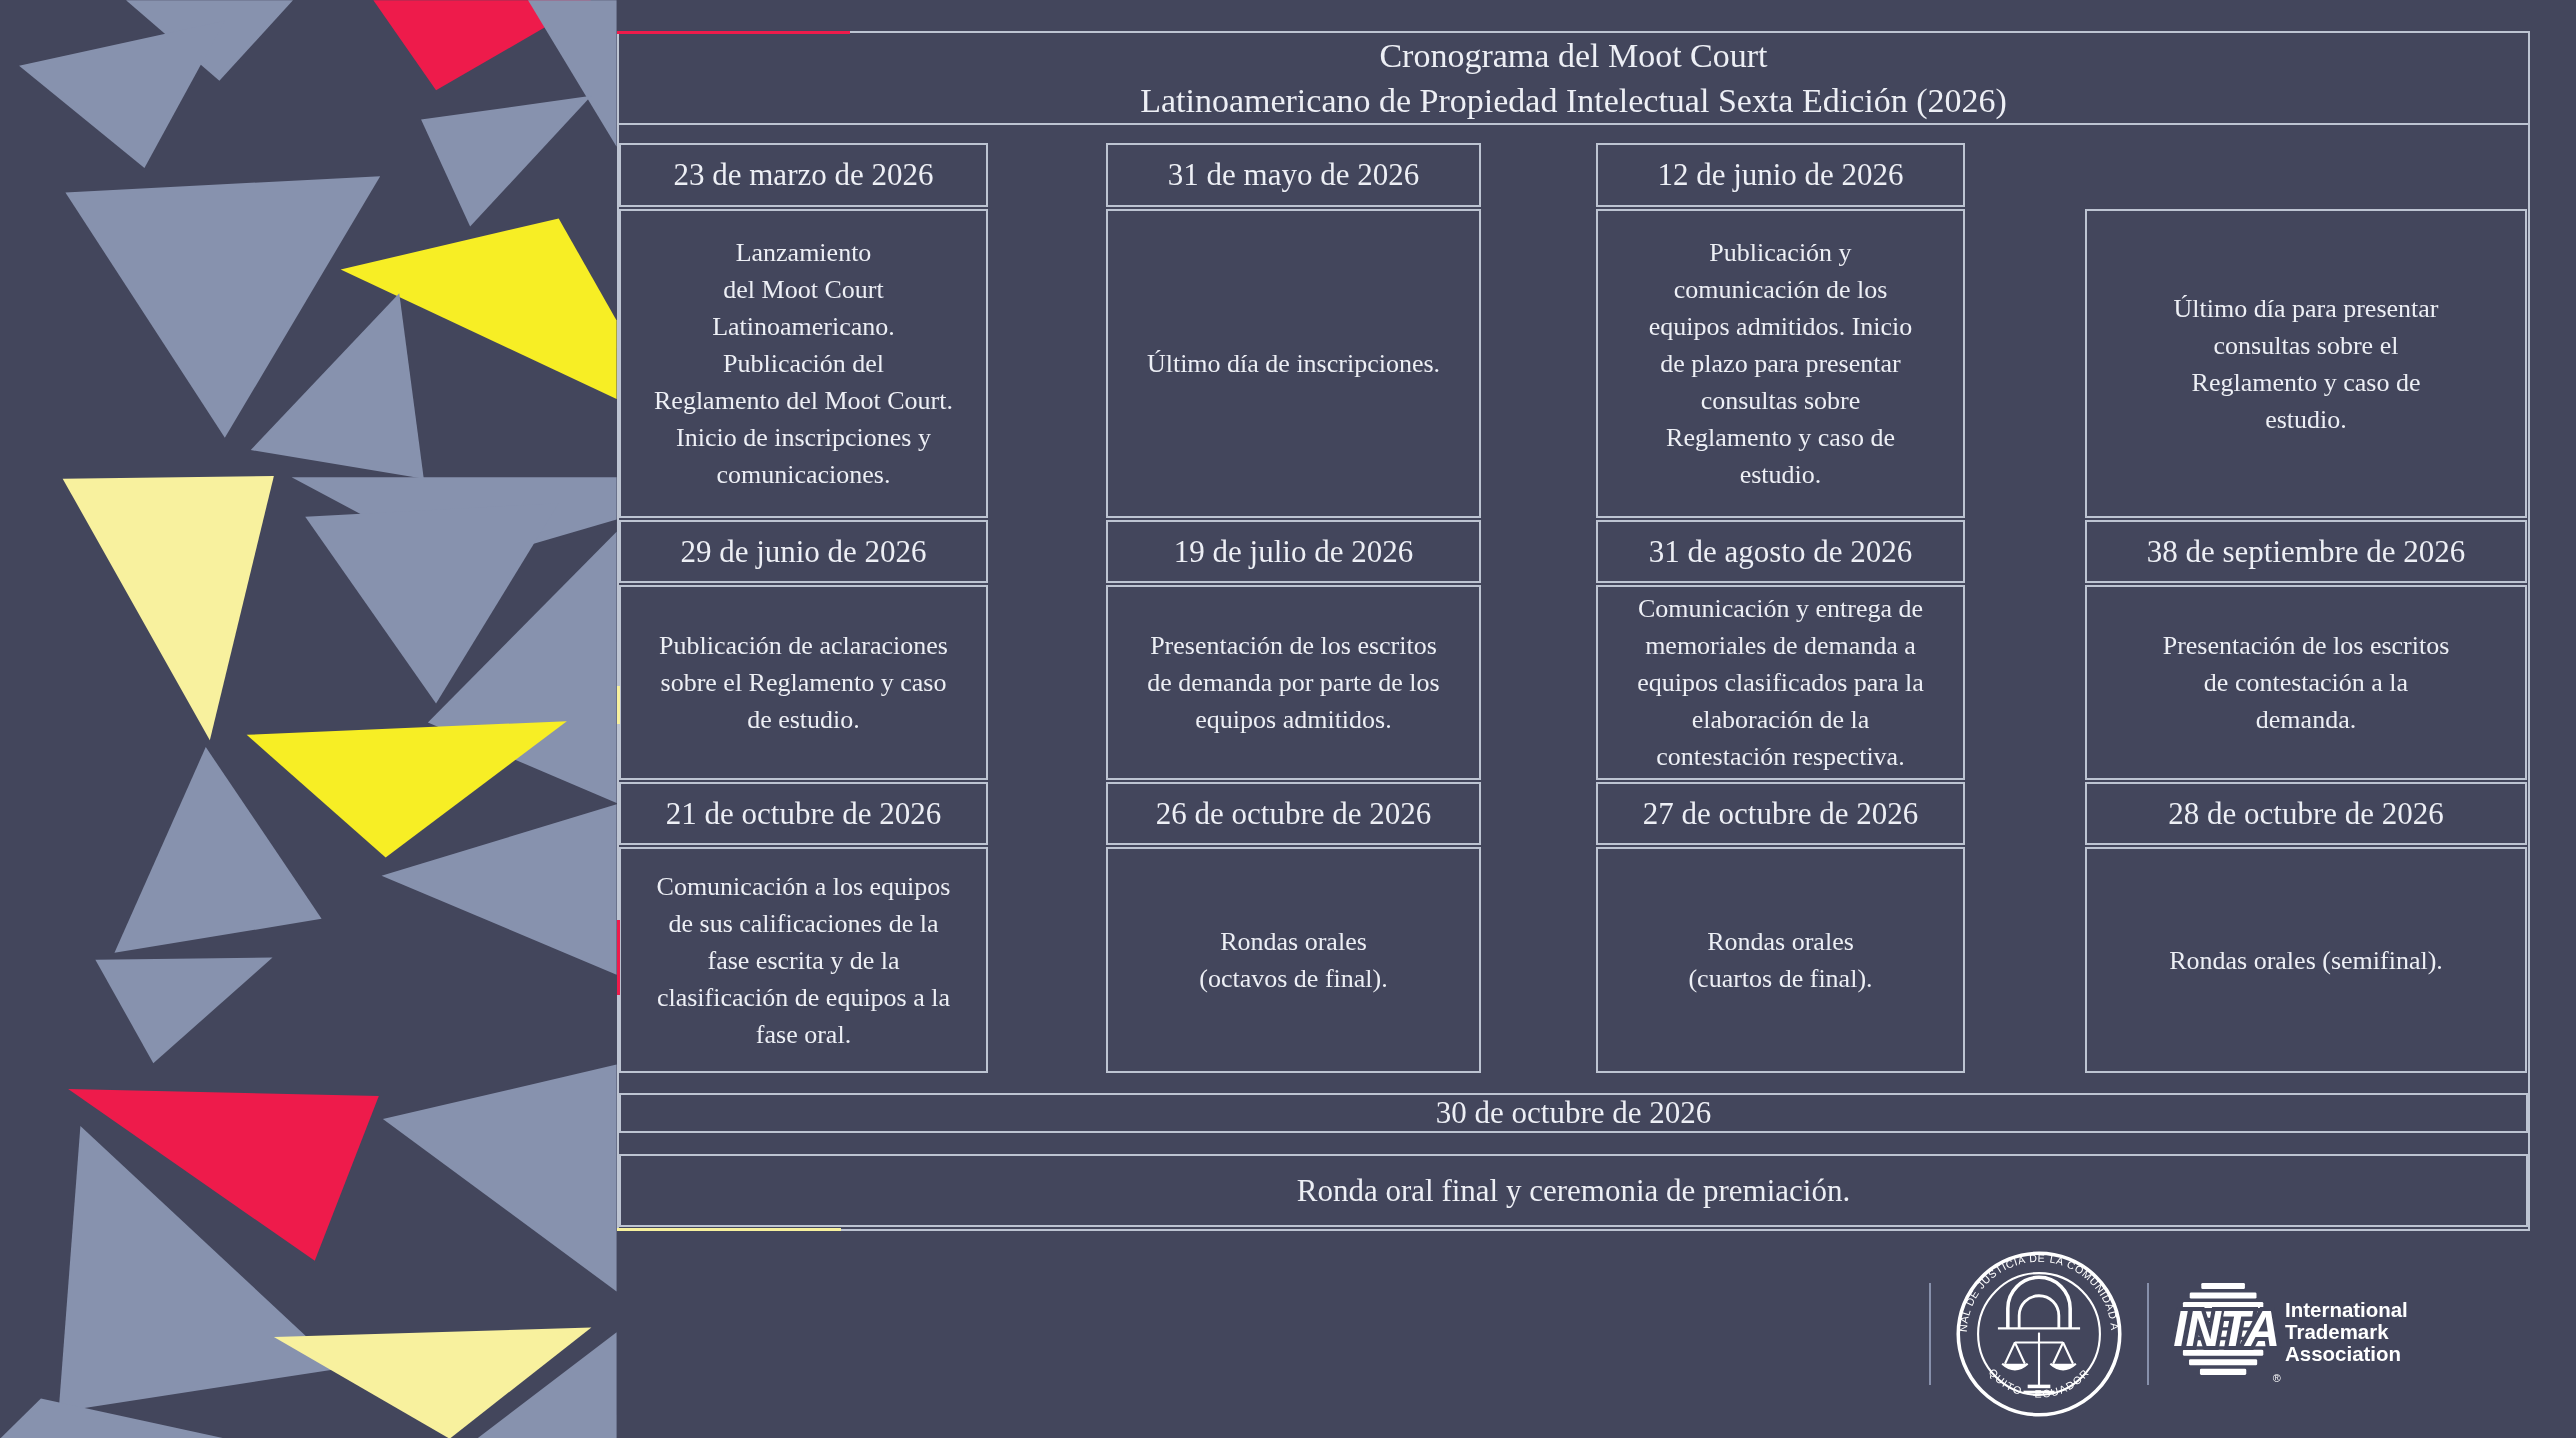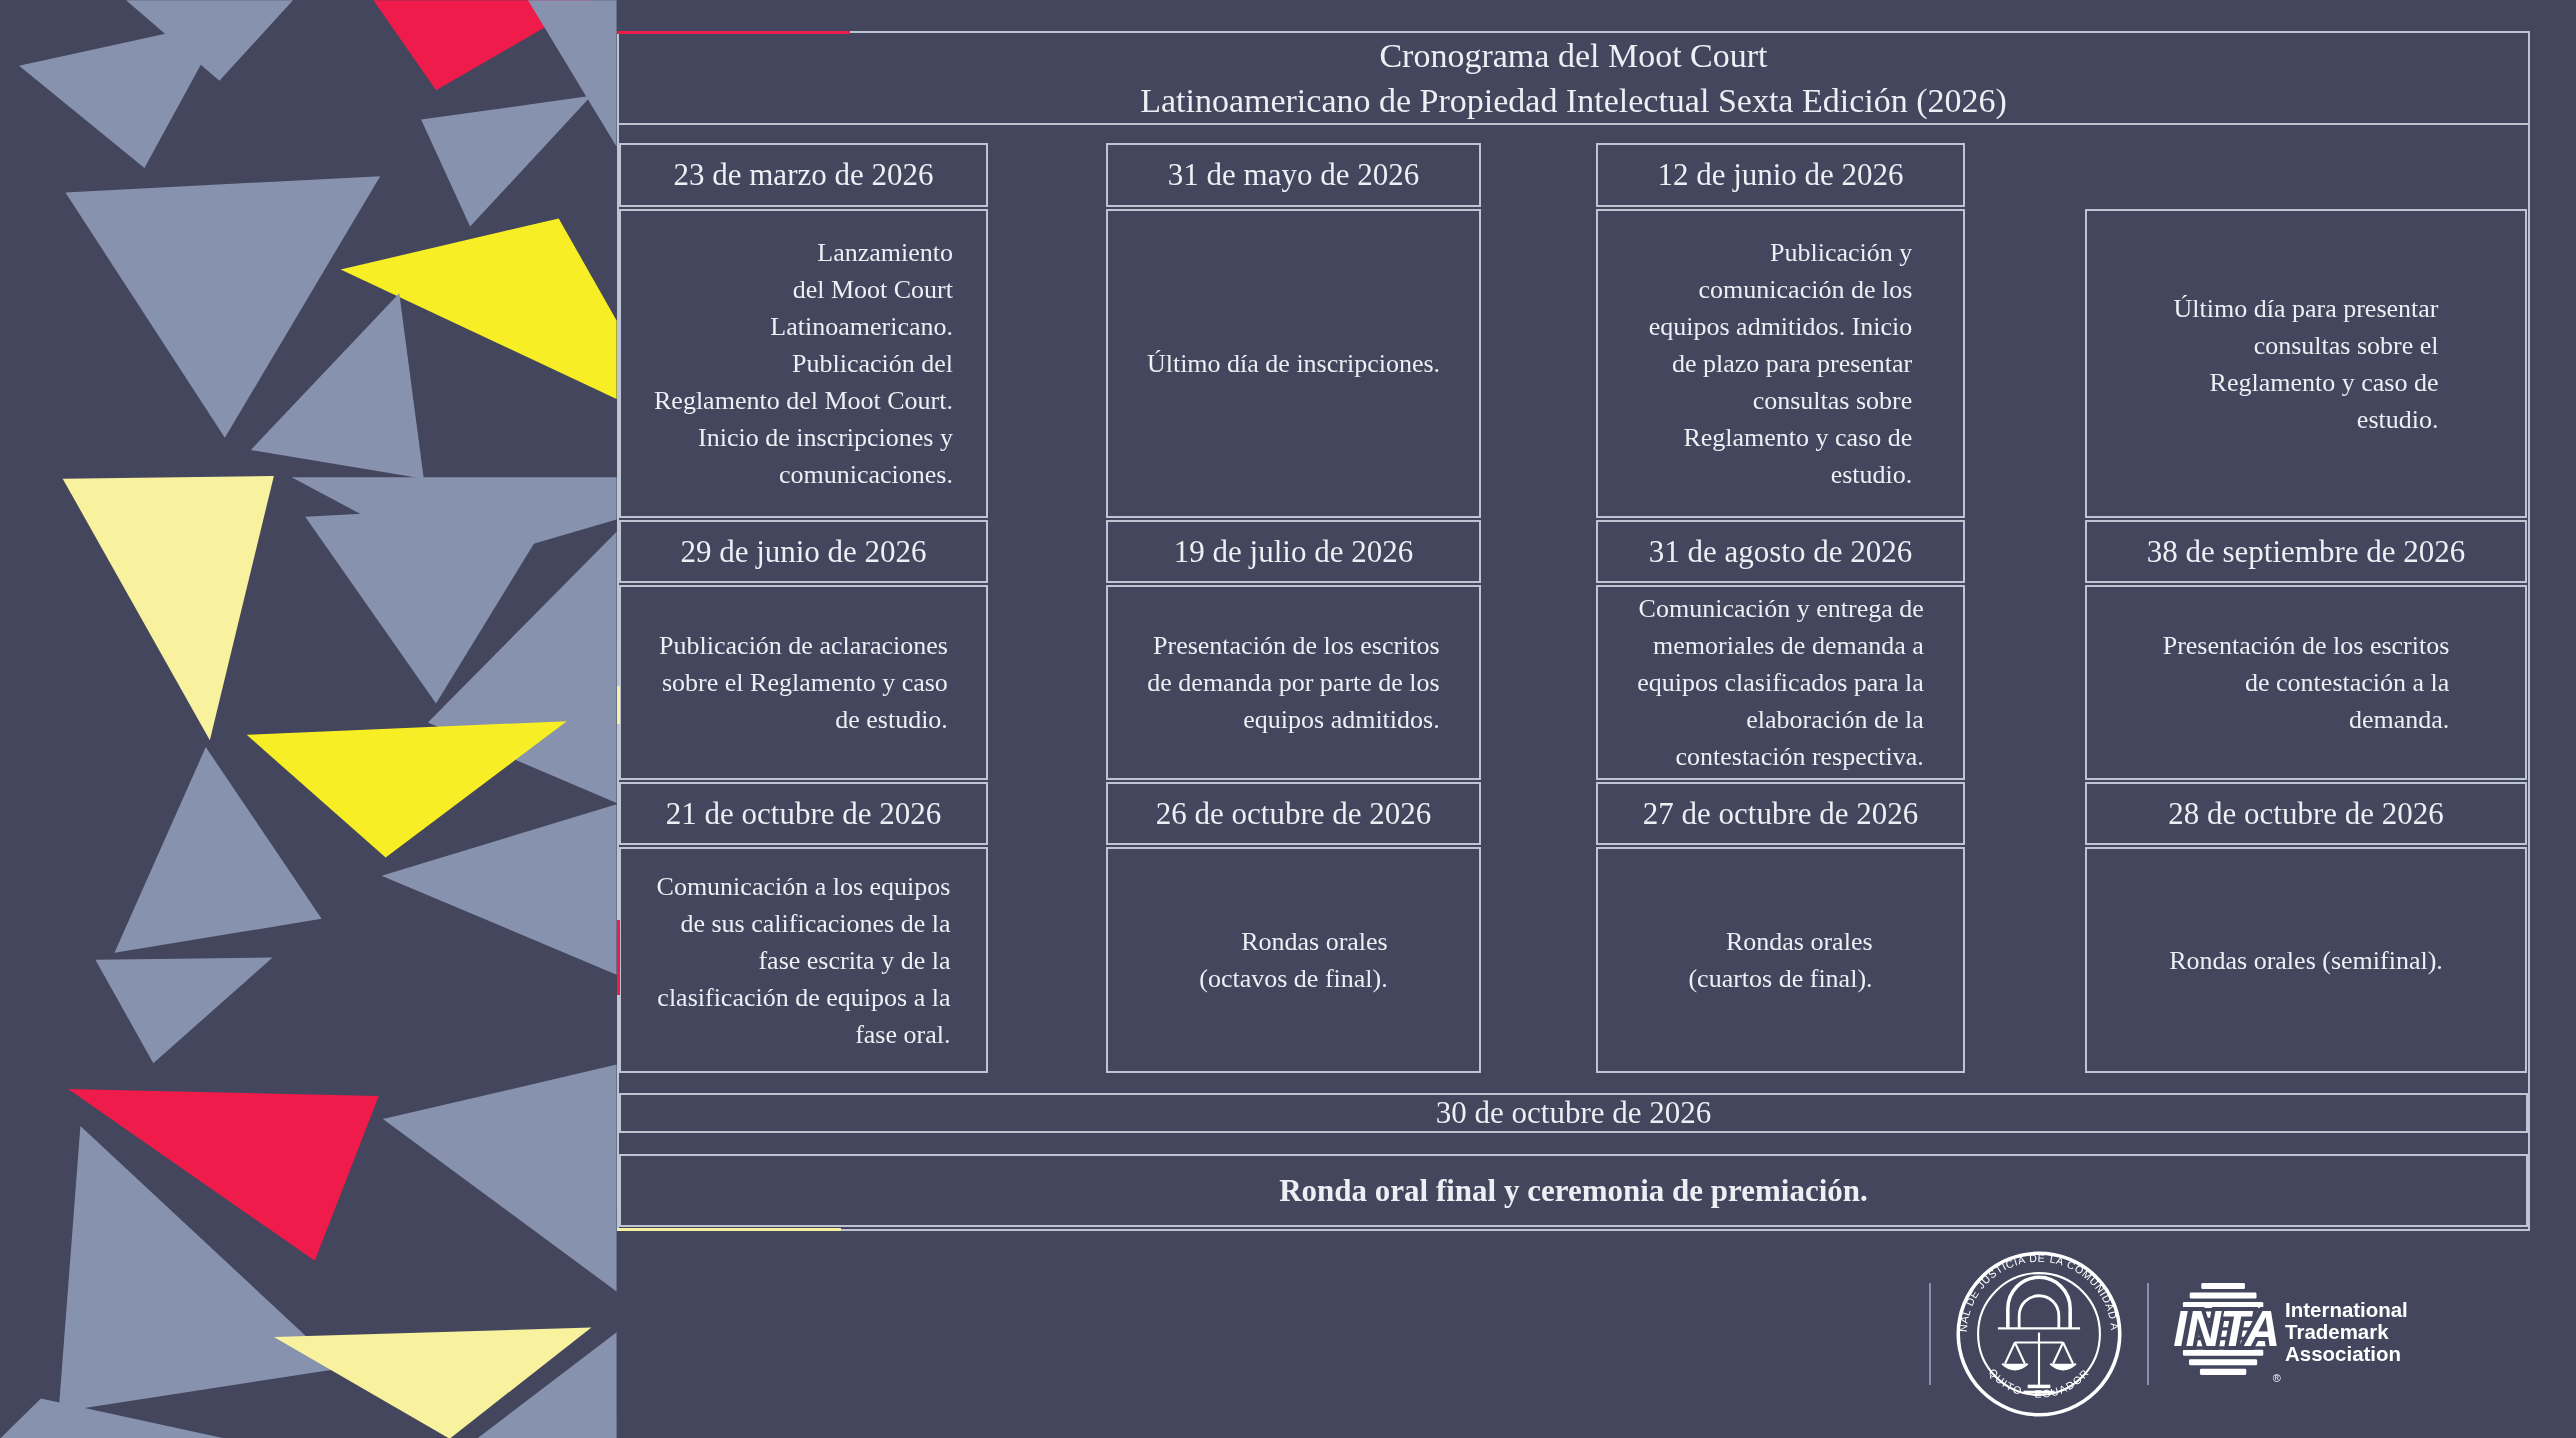--- a/index.html
+++ b/index.html
@@ -15,29 +15,29 @@
   #triband{position:absolute;left:0;top:0;z-index:0;}
   
   #panel{position:absolute;left:617px;top:31px;width:1913px;height:1200px;z-index:1;
          background:var(--panel);border:2px solid var(--line);display:flex;flex-direction:column;gap:17px;}
   #title{height:101px;border-bottom:2px solid var(--line);display:flex;flex-direction:column;
          align-items:center;justify-content:center;font-size:34px;line-height:45px;}
   #grid{height:933px;display:grid;
         grid-template-columns:369px 118px 375px 115px 369px 120px 442px;
         grid-template-rows:66px 311px 65px 197px 65px 228px;}
   .box{border:2px solid var(--line);margin:1.4px 0;display:flex;align-items:center;
-       justify-content:center;text-align:right;}
+       justify-content:center;text-align:center;}
   .date{font-size:31px;}
   .body{font-size:26px;line-height:37px;white-space:pre-line;padding:2.7px 6.8px;}
   .gc1{grid-column:1}.gc2{grid-column:3}.gc3{grid-column:5}.gc4{grid-column:7}
   .gr1{grid-row:1}.gr2{grid-row:2}.gr3{grid-row:3}.gr4{grid-row:4}.gr5{grid-row:5}.gr6{grid-row:6}
   .rowfull{border:2px solid var(--line);margin:2px 0;display:flex;align-items:center;
            justify-content:center;text-align:center;}
   #row-final-date{height:43px;font-size:31px;}
-  #row-final-event{height:97px;font-size:31px;font-weight:bold;}
+  #row-final-event{height:97px;font-size:31px;font-weight:normal;}
   
   .sliver{position:absolute;z-index:2;}
   #sliver-top-red{left:617px;top:31px;width:233px;height:2.7px;background:var(--tri-red);}
   #sliver-bottom-pale{left:617px;top:1228px;width:224px;height:2.7px;background:var(--tri-pale);}
   #sliver-left-yellow{left:617px;top:686px;width:2.7px;height:38px;background:var(--tri-pale);}
   #sliver-left-red{left:617px;top:920px;width:2.7px;height:75px;background:var(--tri-red);}
   
   #footer{position:absolute;left:1929px;top:1242px;width:613px;height:184px;z-index:1;
           display:flex;align-items:center;gap:23px;font-family:"Liberation Sans","DejaVu Sans",sans-serif;}
   .logo-divider{width:2px;height:102px;background:var(--divider);opacity:.85;}

